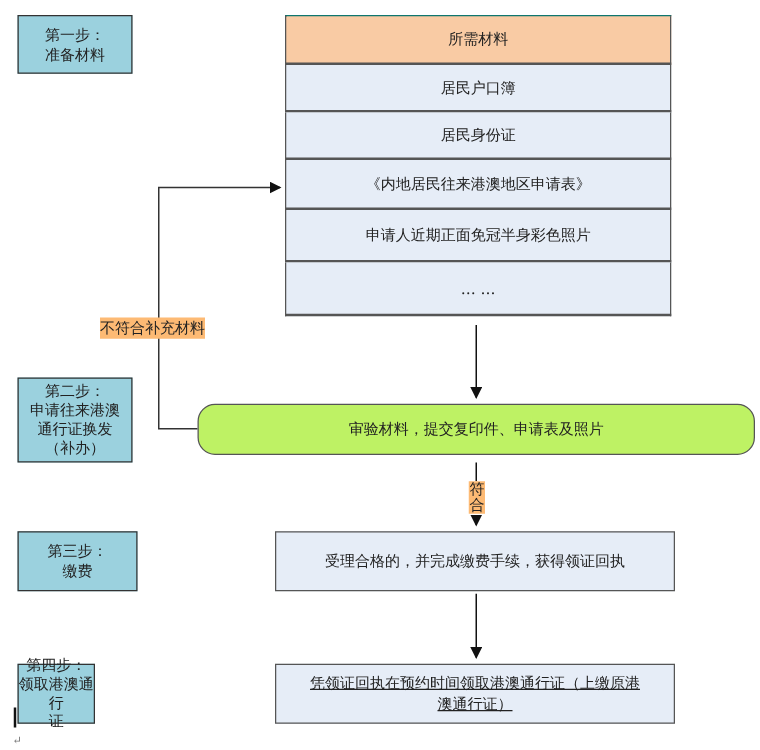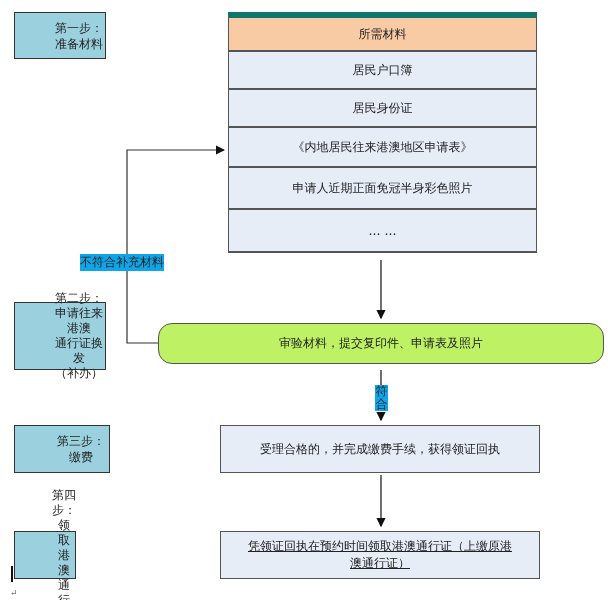--- a/index.html
+++ b/index.html
@@ -1,24 +1,24 @@
 <!DOCTYPE html>
 <html><head>
 <meta charset="utf-8">
 <style>
   html,body{margin:0;padding:0;background:#fff;}
   body{width:608px;height:600px;position:relative;overflow:hidden;font-family:"DejaVu Serif","Liberation Serif",serif;color:#222;}
   .abs{position:absolute;box-sizing:border-box;}
-  .step{background:#9bd1de;border:1px solid #333;font-size:12px;line-height:16px;text-align:center;display:flex;flex-direction:column;justify-content:center;align-items:center;padding-left:38px;}
+  .step{background:#9bd1de;border:1px solid #333;font-size:12px;line-height:16px;text-align:center;display:flex;flex-direction:column;justify-content:center;align-items:center;}
   .step span{display:block;}
   .mat{left:228px;width:309px;border:1px solid #555;border-top:none;background:#e6edf7;font-size:12px;display:flex;align-items:center;justify-content:center;border-bottom:2px solid #555;}
-  .mat.head{background:#f9cba4;border-top:6px solid #0f766e;}
+  .mat.head{background:#f9cba4;border-top:1px solid #0f766e;}
   .box{background:#e6edf7;border:1px solid #555;font-size:12px;display:flex;align-items:center;justify-content:center;text-align:left;line-height:17px;}
   .pill{left:158px;top:323px;width:446px;height:41px;border:1px solid #555;border-radius:14px;background:#bef264;font-size:12px;display:flex;align-items:center;justify-content:center;}
-  .label{font-size:12px;background:#0ea5e9;}
+  .label{font-size:12px;background:#fdba74;}
   svg{position:absolute;left:0;top:0;}
 </style>
 </head>
 <body>
 
 <svg width="608" height="600">
   <defs>
     <marker id="ah" markerWidth="8" markerHeight="8" refX="7" refY="4" orient="auto">
       <path d="M0,0 L8,4 L0,8 z" fill="#111"></path>
     </marker>

